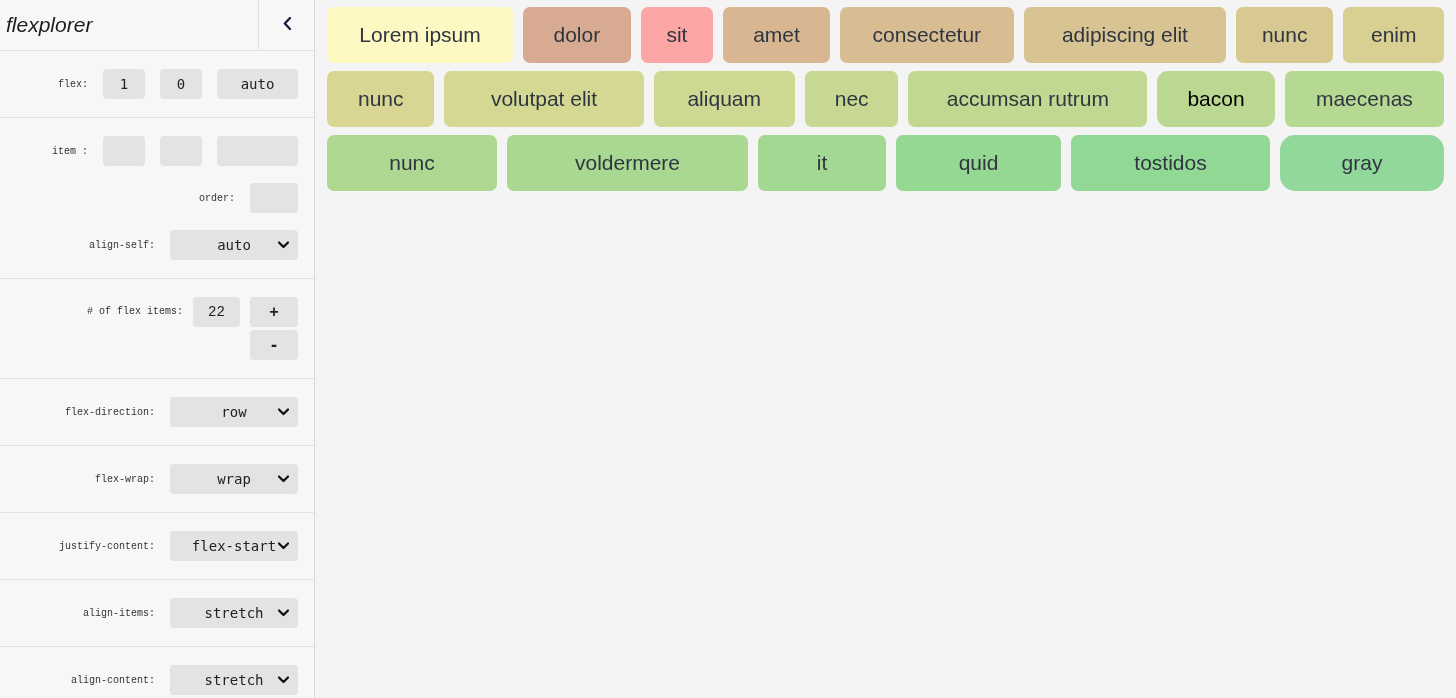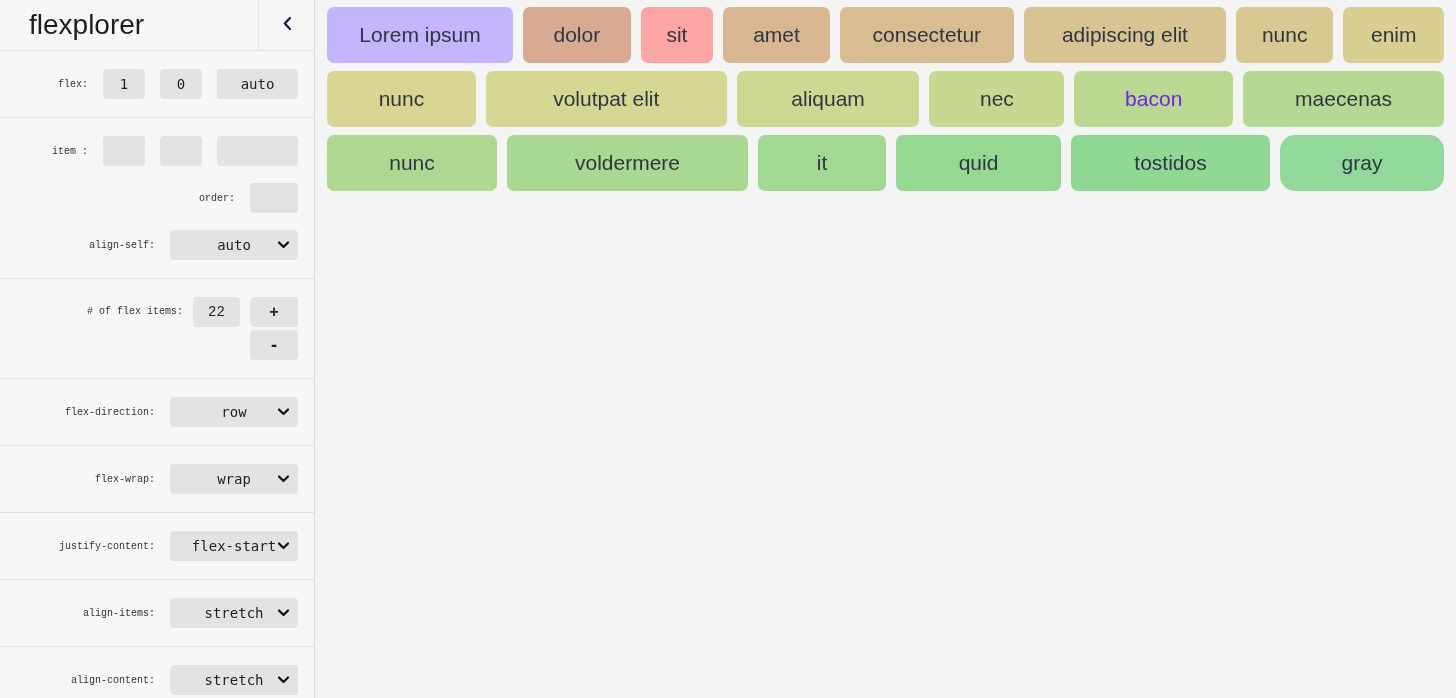--- a/index.html
+++ b/index.html
@@ -12,21 +12,21 @@
   }
 
   
   .sidebar {
     width: 315px; min-width: 315px; height: 100%;
     background: #f7f7f7;
     border-right: 1px solid #d9d9d9;
     display: flex; flex-direction: column;
   }
   .s-header { height: 51px; min-height: 51px; border-bottom: 1px solid #e2e2e2; display: flex; align-items: stretch; }
-  .s-title { flex: 1; display: flex; align-items: center; padding-left: 29px; font-size: 28px; color: #1d1d1d; }
+  .s-title { flex: 1; display: flex; align-items: center; padding-left: 6px; font-size: 21px; color: #1d1d1d; font-style: italic; }
   .s-collapse {
     width: 56px; border: none; border-left: 1px solid #e2e2e2;
     background: transparent; display: flex; align-items: center; justify-content: center;
     cursor: pointer;
   }
 
   .section {
     border-bottom: 1px solid #e2e2e2;
     padding: 18px 16px;
     display: flex; flex-direction: column; gap: 17px;
@@ -201,35 +201,36 @@
             </svg>
         </span>
       </div>
     </div>
   </section>
 
 </aside>
 
 <main class="main">
     <div class="flex-row">
-      <div class="flex-item" style="background: #c4b5fd; flex-basis: 187px; color: rgb(47, 54, 64);">Lorem ipsum</div>
+      <div class="flex-item" style="background: #fef9c3; flex-basis: 187px; color: rgb(47, 54, 64);">Lorem ipsum</div>
       <div class="flex-item" style="background: rgb(216, 170, 146); flex-basis: 108px; color: rgb(47, 54, 64);">dolor</div>
       <div class="flex-item" style="background: #fca5a5; flex-basis: 73px; color: rgb(47, 54, 64);">sit</div>
       <div class="flex-item" style="background: rgb(216, 182, 146); flex-basis: 107px; color: rgb(47, 54, 64);">amet</div>
       <div class="flex-item" style="background: rgb(216, 189, 146); flex-basis: 175px; color: rgb(47, 54, 64);">consectetur</div>
       <div class="flex-item" style="background: rgb(216, 195, 146); flex-basis: 203px; color: rgb(47, 54, 64);">adipiscing elit</div>
       <div class="flex-item" style="background: rgb(216, 201, 146); flex-basis: 98px; color: rgb(47, 54, 64);">nunc</div>
       <div class="flex-item" style="background: rgb(216, 207, 146); flex-basis: 101px; color: rgb(47, 54, 64);">enim</div>
     </div>
     <div class="flex-row">
       <div class="flex-item" style="background: rgb(216, 214, 146); flex-basis: 108px; color: rgb(47, 54, 64);">nunc</div>
       <div class="flex-item" style="background: rgb(212, 216, 146); flex-basis: 200px; color: rgb(47, 54, 64);">volutpat elit</div>
       <div class="flex-item" style="background: rgb(206, 216, 146); flex-basis: 142px; color: rgb(47, 54, 64);">aliquam</div>
       <div class="flex-item" style="background: rgb(199, 216, 146); flex-basis: 94px; color: rgb(47, 54, 64);">nec</div>
-      <div class="flex-item" style="background: rgb(187, 216, 146); flex-basis: 118px; color: #6d28d9;">bacon</div>
+      <div class="flex-item" style="background: rgb(193, 216, 146); flex-basis: 240px; color: rgb(47, 54, 64);">accumsan rutrum</div>
+      <div class="flex-item" style="background: rgb(187, 216, 146); flex-basis: 118px; color: #000000; border-radius: 11px;">bacon</div>
       <div class="flex-item" style="background: rgb(181, 216, 146); flex-basis: 160px; color: rgb(47, 54, 64);">maecenas</div>
     </div>
     <div class="flex-row">
       <div class="flex-item" style="background: rgb(174, 216, 146); flex-basis: 148px; color: rgb(47, 54, 64);">nunc</div>
       <div class="flex-item" style="background: rgb(168, 216, 146); flex-basis: 219px; color: rgb(47, 54, 64);">voldermere</div>
       <div class="flex-item" style="background: rgb(162, 216, 146); flex-basis: 106px; color: rgb(47, 54, 64);">it</div>
       <div class="flex-item" style="background: rgb(149, 216, 146); flex-basis: 143px; color: rgb(47, 54, 64);">quid</div>
       <div class="flex-item" style="background: rgb(146, 216, 149); flex-basis: 177px; color: rgb(47, 54, 64);">tostidos</div>
       <div class="flex-item" style="background: rgb(146, 216, 155); flex-basis: 142px; color: rgb(47, 54, 64); border-radius: 15px;">gray</div>
     </div>

